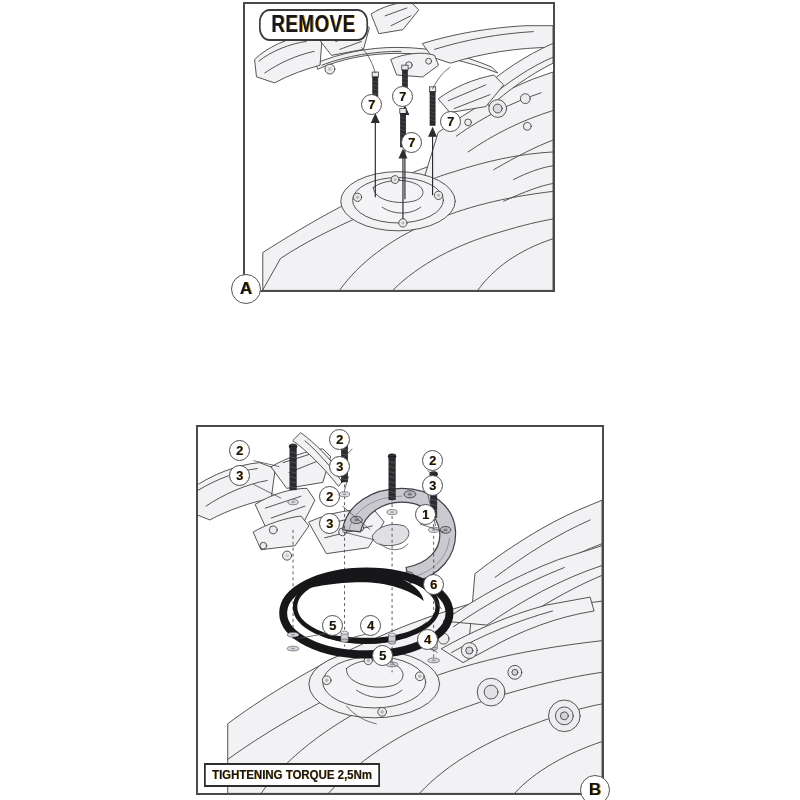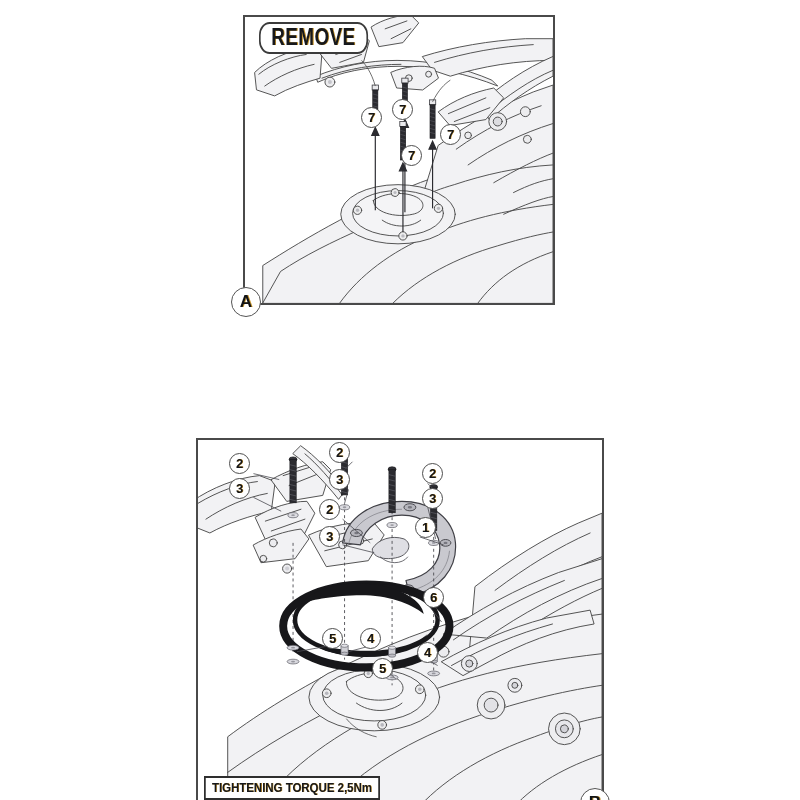--- a/index.html
+++ b/index.html
@@ -23,21 +23,20 @@
     background: #ffffff;
   }
 
   
   .panel {
     position: absolute;
     background: #ffffff;
     border: 2px solid #4a4a4a;
     box-sizing: border-box;
     overflow: visible;
-    margin-top: 13px;
   }
   #panel-a {
     left: 243px;
     top: 2px;
     width: 312px;
     height: 290px;
   }
   #panel-b {
     left: 196px;
     top: 425px;

